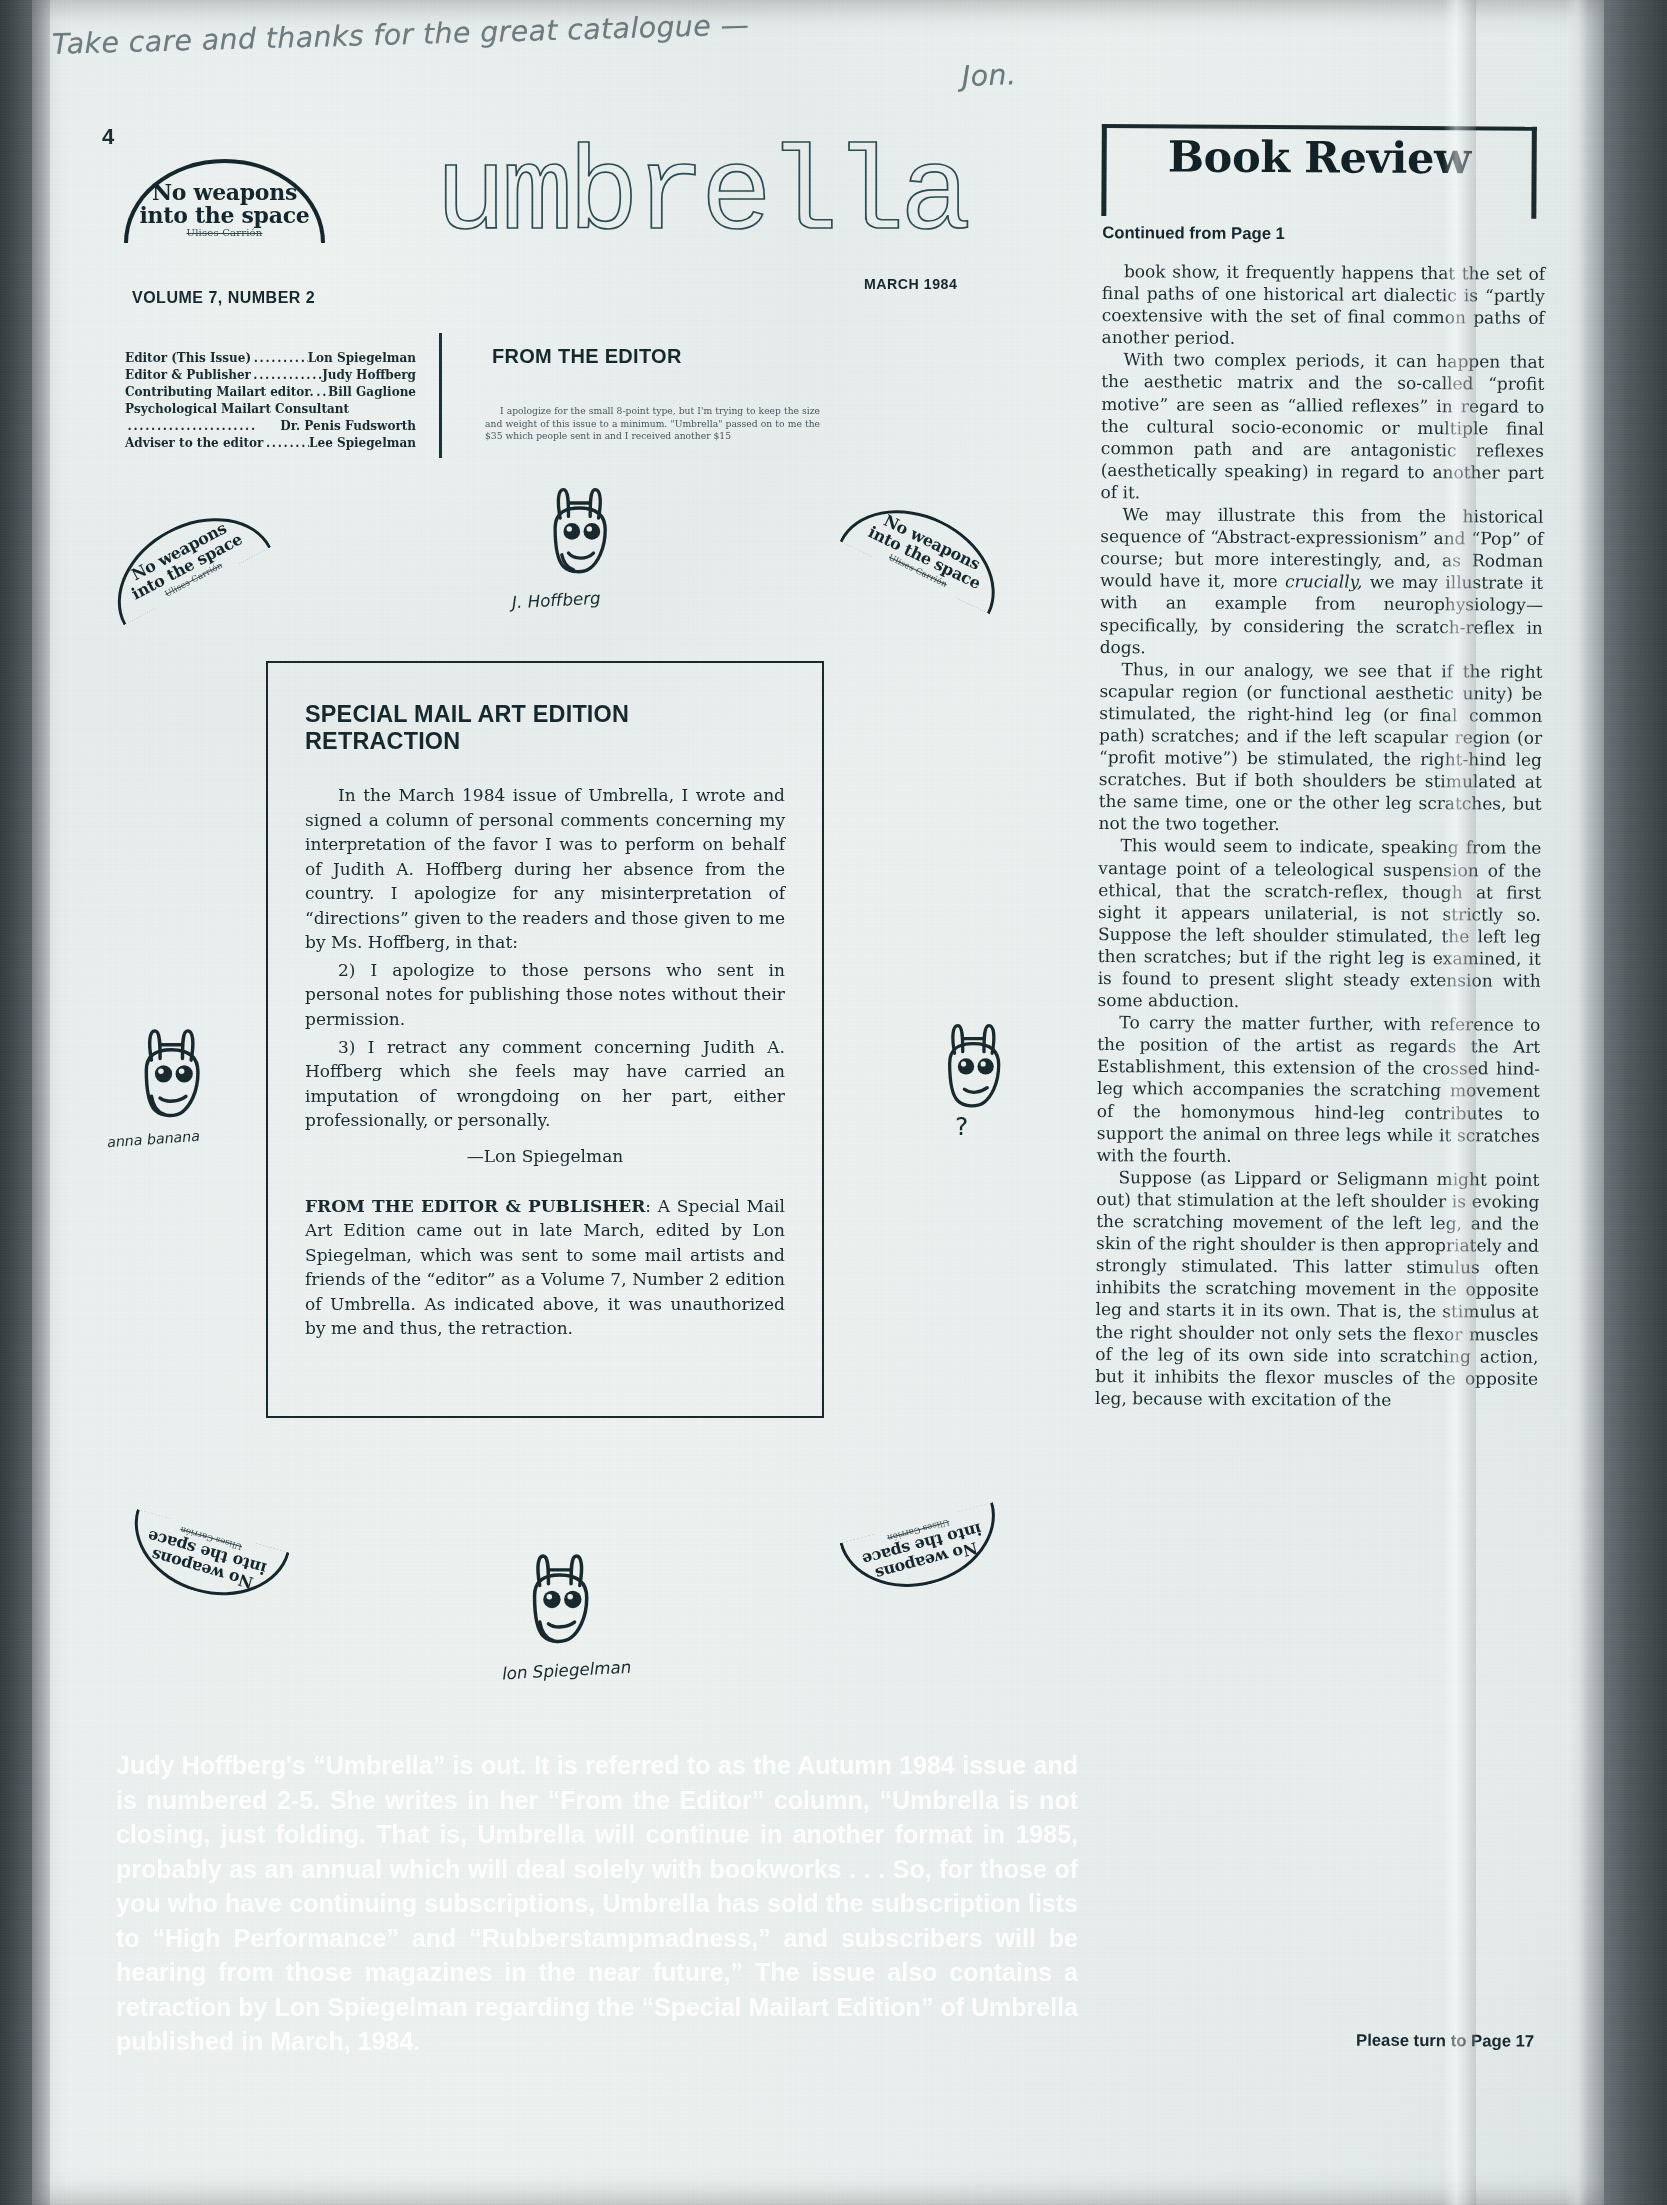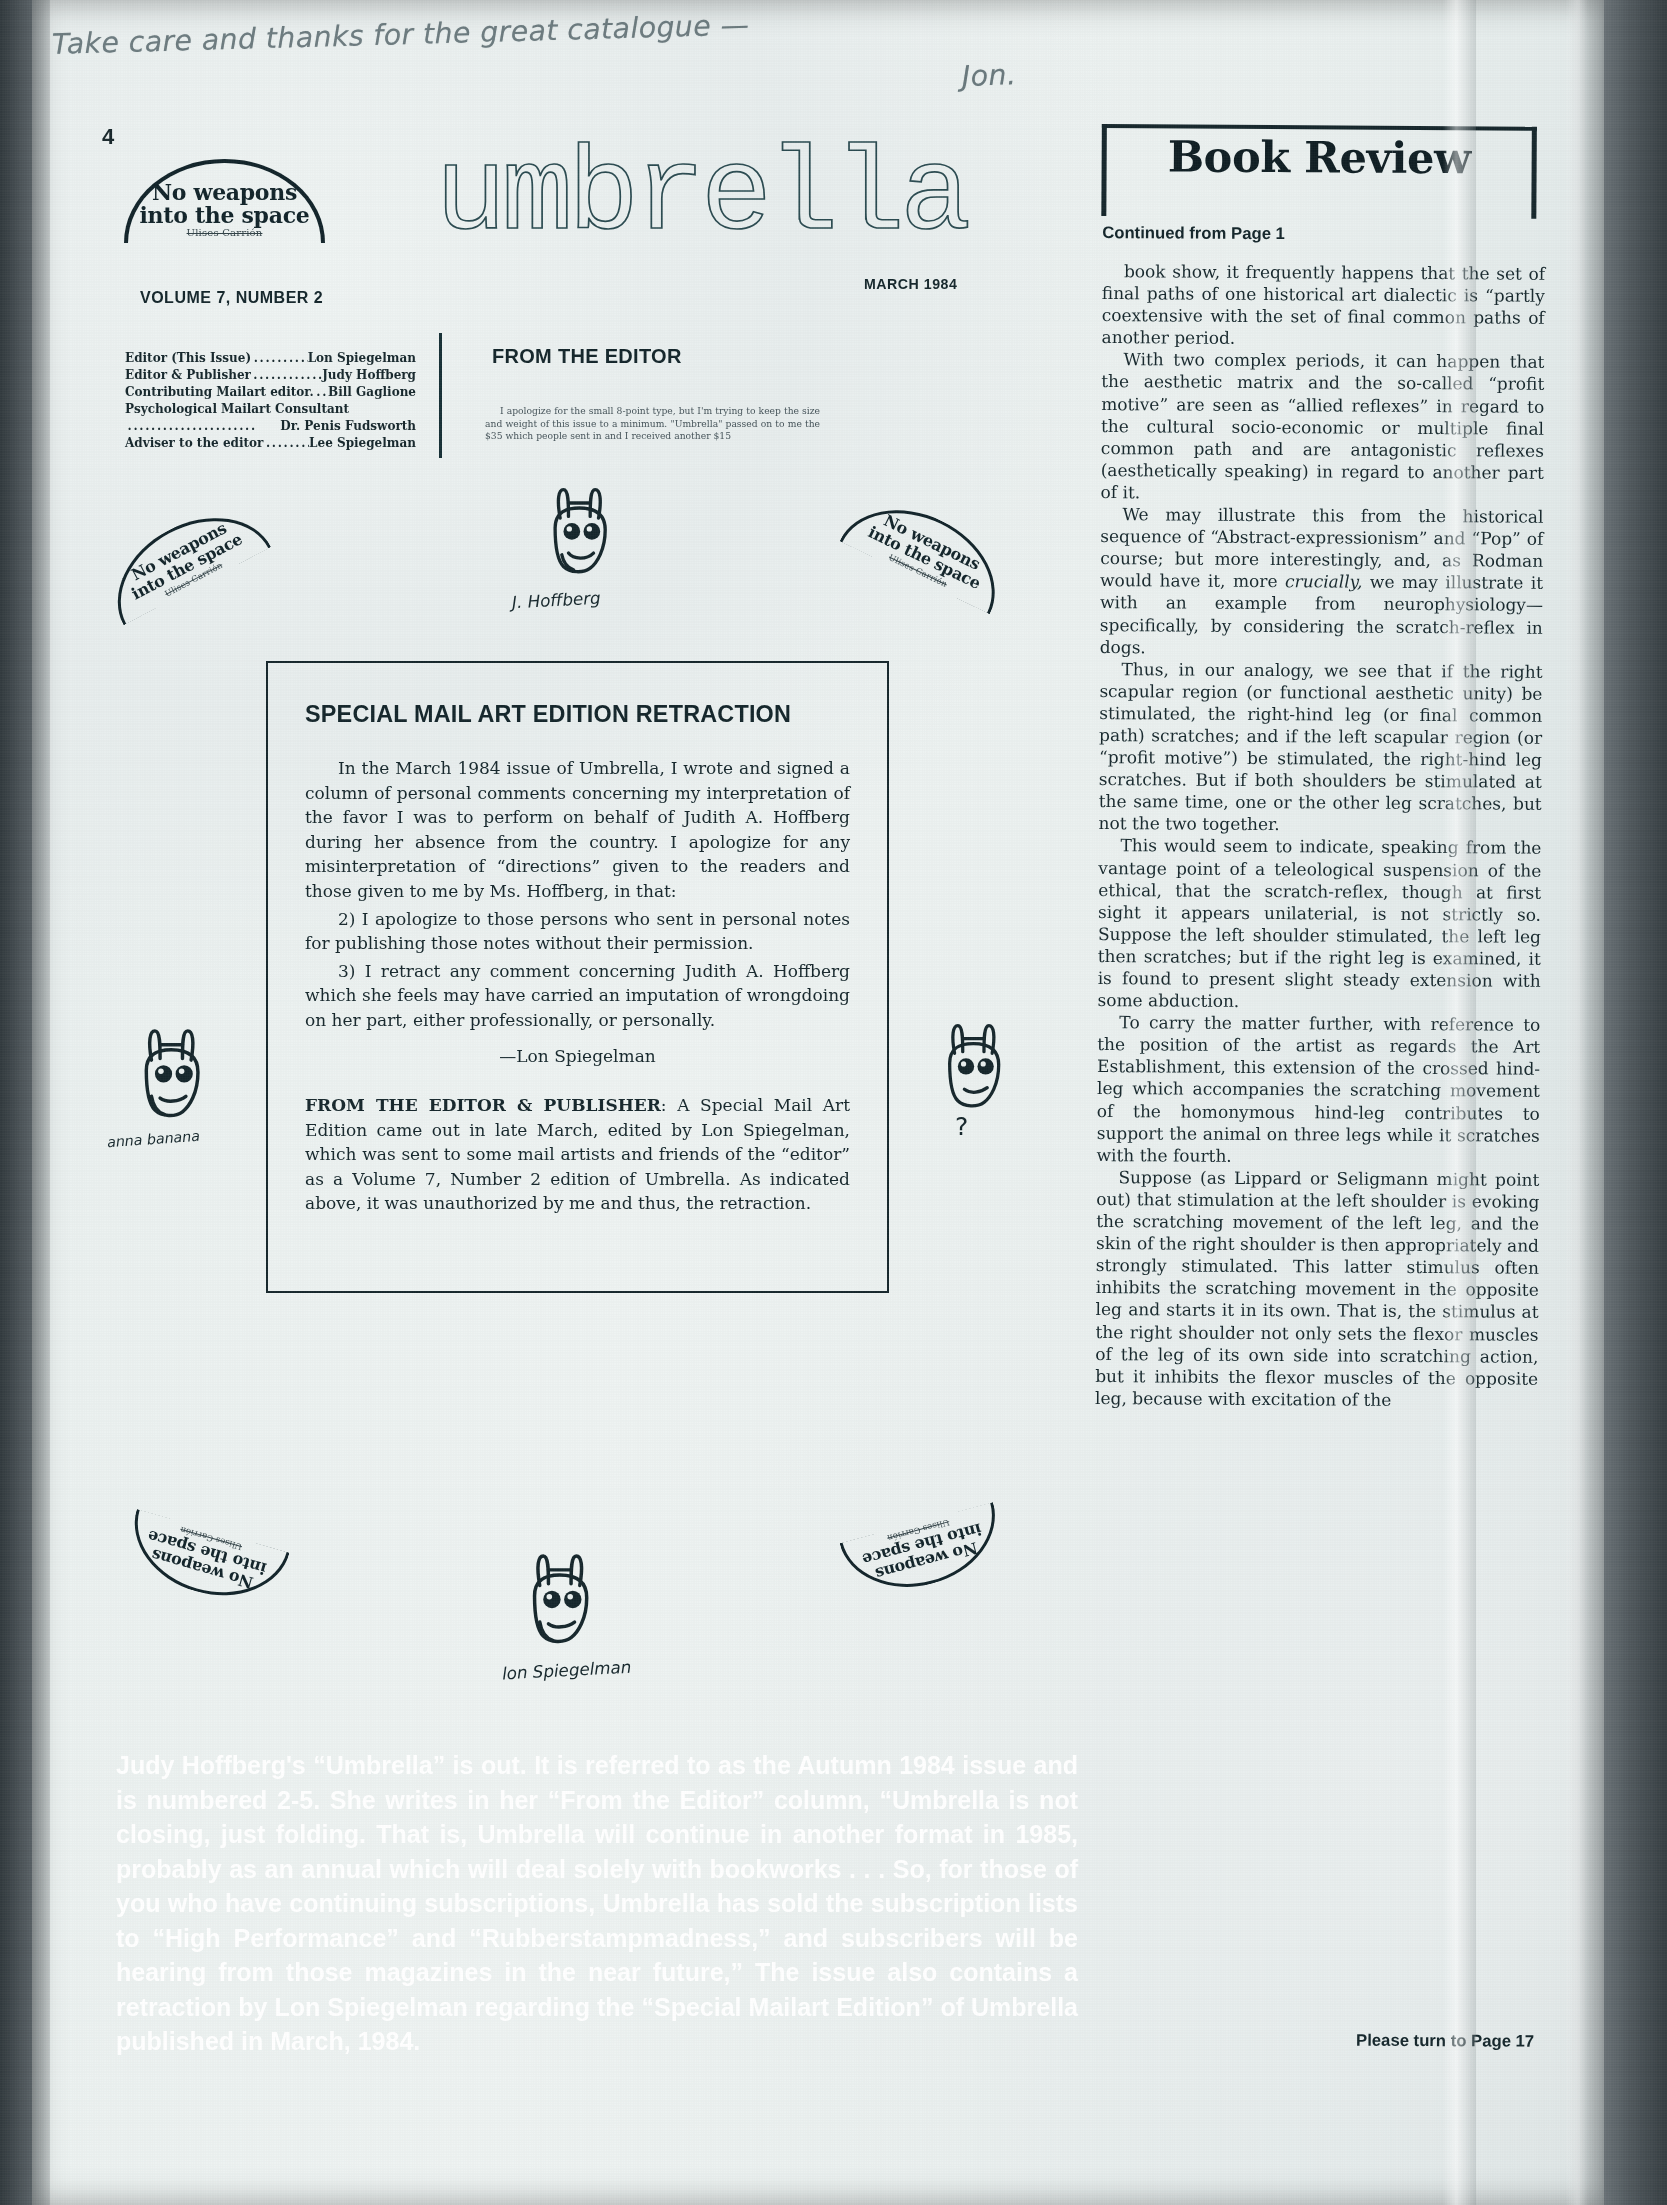--- a/index.html
+++ b/index.html
@@ -99,21 +99,21 @@
     color:transparent;-webkit-text-stroke:1.7px #2a4a50;
     letter-spacing:-5px;line-height:1;
   }
   #logo-date{
     position:absolute;left:864px;top:276px;
     font-family:"Liberation Sans",sans-serif;font-weight:bold;
     font-size:14.2px;letter-spacing:0.5px;color:#14262b;
   }
 
   #volnum{
-    position:absolute;left:140px;top:289px;
+    position:absolute;left:132px;top:289px;
     font-family:"Liberation Sans",sans-serif;font-weight:bold;
     font-size:16px;letter-spacing:0.5px;color:#14262b;
   }
 
   #credits{
     position:absolute;left:125px;top:350px;width:291px;
     font-family:"DejaVu Serif",serif;font-weight:bold;
     font-size:12px;line-height:1.42;color:#16272c;
   }
   #credits .row{display:flex;align-items:baseline;white-space:nowrap;}
@@ -138,21 +138,21 @@
     color:#46545a;text-align:justify;text-indent:15px;
   }
 
   
   .doodle{position:absolute;}
   .sigtext{
     position:absolute;font-family:"DejaVu Sans",sans-serif;font-style:italic;
     color:#16272c;font-size:16.7px;
   }
   #box{
-    position:absolute;left:266px;top:661px;width:623px;
+    position:absolute;left:266px;top:661px;width:558px;
     min-height:0;border:2.5px solid #16272c;box-sizing:border-box;
     padding:38px 37px 0 37px;
   }
   #box h2{
     margin:0 0 28.4px 0;
     font-family:"Liberation Sans",sans-serif;font-weight:bold;
     font-size:23.4px;letter-spacing:0.2px;color:#14262b;
   }
   #box p{
     margin:0 0 3.3px 0;

